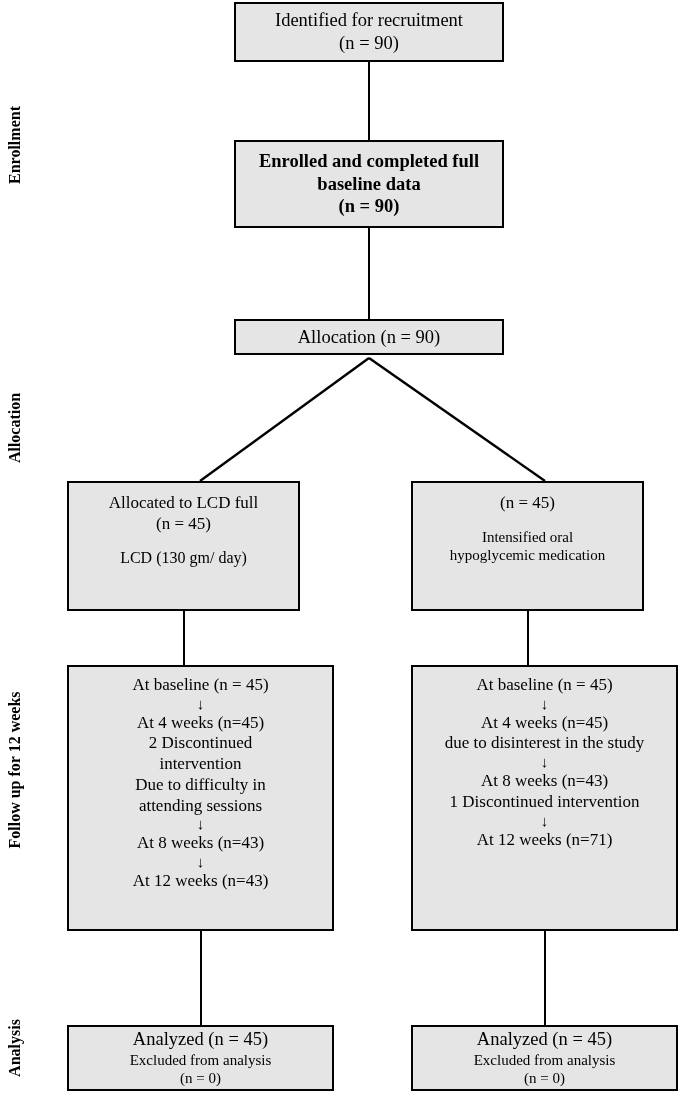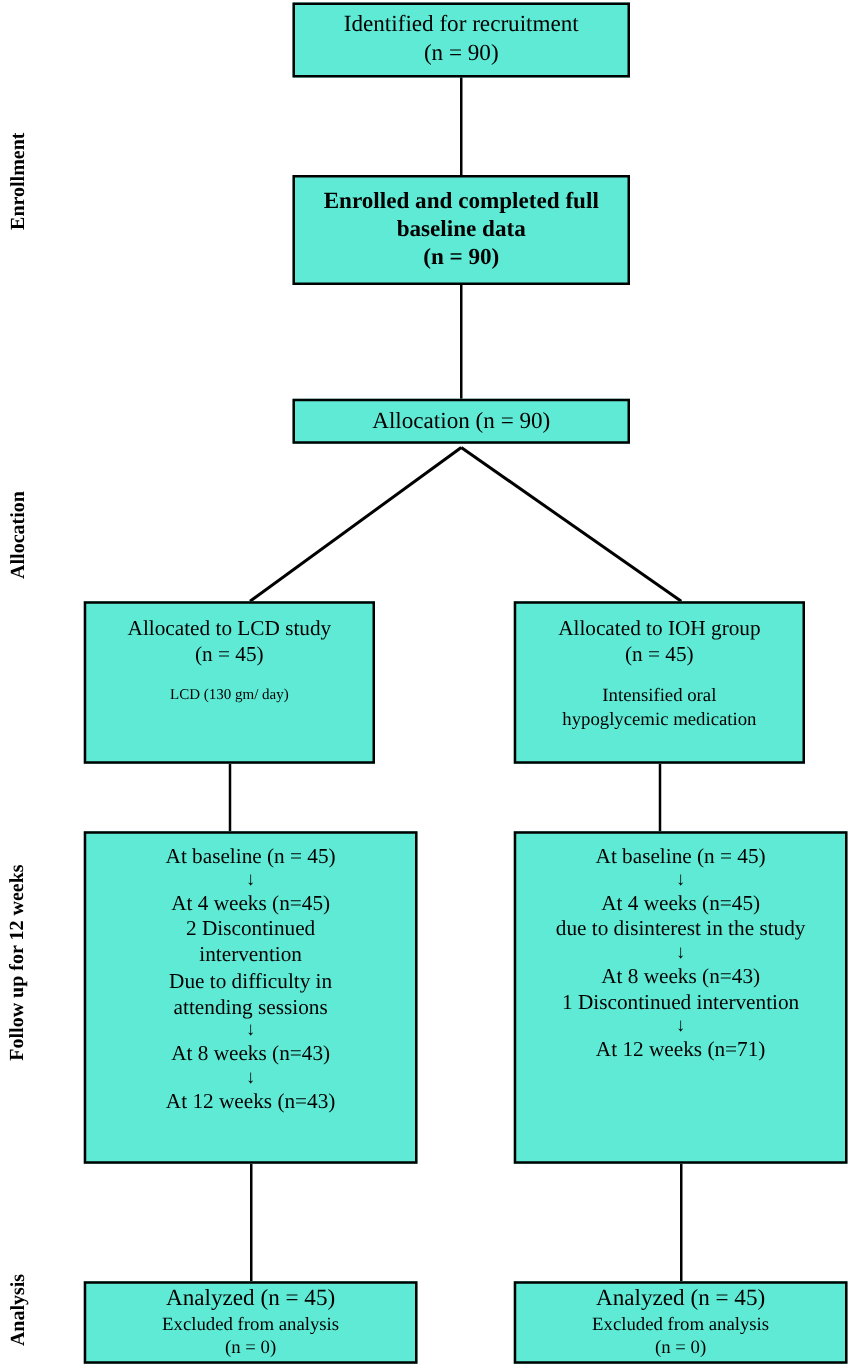--- a/index.html
+++ b/index.html
@@ -36,34 +36,34 @@
   }
   .stage-label span {
     display: block;
     transform: rotate(-90deg);
     transform-origin: center center;
   }
   
   .box {
     position: absolute;
     border: 2px solid #000000;
-    background: #5eead4;
+    background: #e5e5e5;
     display: flex;
     flex-direction: column;
     align-items: center;
     justify-content: center;
     text-align: center;
     line-height: 1.22;
     padding: 4px 22px;
     z-index: 3;
   }
   .box .ln { display: block; white-space: nowrap; }
   .fs18 { font-size: 18.5px; }
   .fs17 { font-size: 17px; }
-  .fs16 { font-size: 12px; }
+  .fs16 { font-size: 16px; }
   .fs15 { font-size: 15px; }
   .arrow-ln {
     display: block;
     font-size: 15px;
     line-height: 1.0;
     margin: 1px 0 1px 0;
   }
   .gap { display: block; height: 14px; }
   
   .vline {
@@ -121,28 +121,27 @@
     <span class="ln fs18">Enrolled and completed full</span>
     <span class="ln fs18">baseline data</span>
     <span class="ln fs18">(n = 90)</span>
   </div>
 
   <div class="box" style="left:234px; top:319px; width:270px; height:36px;">
     <span class="ln fs18">Allocation (n = 90)</span>
   </div>
 
   <div class="box" style="left:67px; top:481px; width:233px; height:130px; justify-content:flex-start; padding-top:10px;">
-    <span class="ln fs17">Allocated to LCD study</span>
+    <span class="ln fs17">Allocated to LCD full</span>
     <span class="ln fs17">(n = 45)</span>
     <span class="gap"></span>
     <span class="ln fs16">LCD (130 gm/ day)</span>
   </div>
 
   <div class="box" style="left:411px; top:481px; width:233px; height:130px; justify-content:flex-start; padding-top:10px;">
-    <span class="ln fs17">Allocated to IOH group</span>
     <span class="ln fs17">(n = 45)</span>
     <span class="gap"></span>
     <span class="ln fs15">Intensified oral</span>
     <span class="ln fs15">hypoglycemic medication</span>
   </div>
 
   <div class="box" style="left:67px; top:665px; width:267px; height:266px; justify-content:flex-start; padding-top:8px;">
     <span class="ln fs17">At baseline (n = 45)</span>
     <span class="arrow-ln">↓</span>
     <span class="ln fs17">At 4 weeks (n=45)</span>

